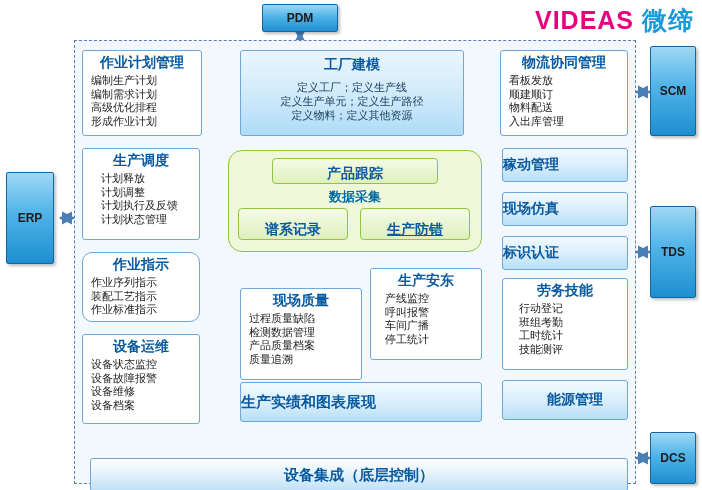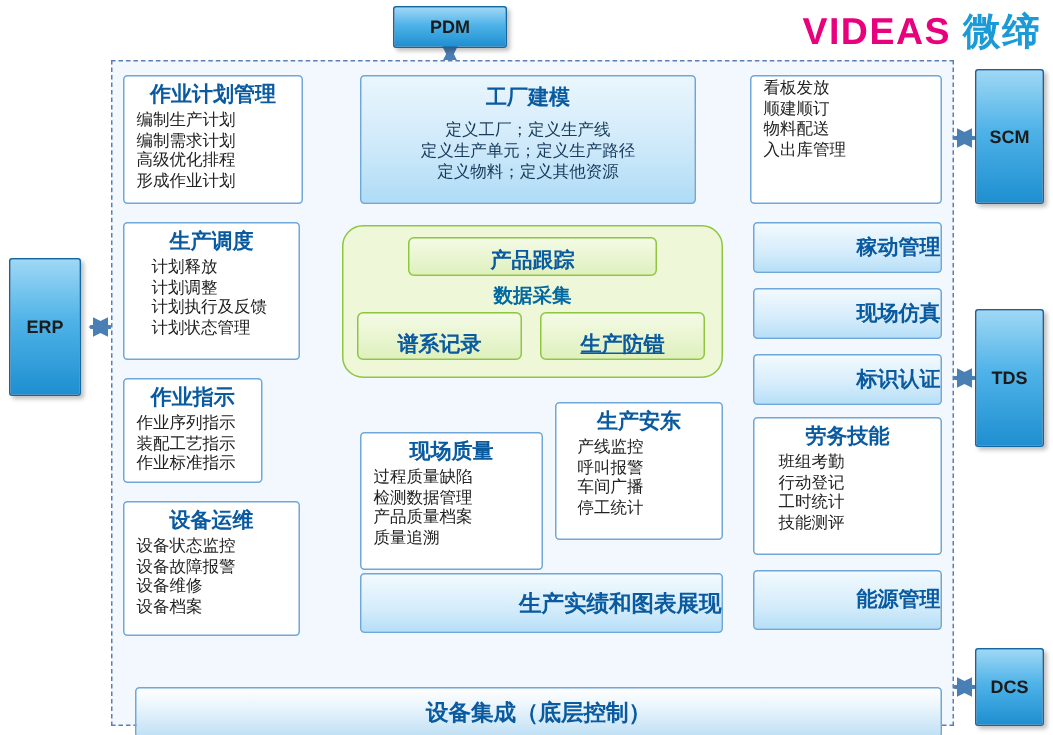--- a/index.html
+++ b/index.html
@@ -26,21 +26,21 @@
   .card .title{color:#0a5aa0;font-weight:bold;text-align:center;font-size:14px;padding-top:3px;}
   .card .lines{color:#222;font-size:11px;line-height:13.5px;padding:2px 6px 2px 8px;}
   .card .lines div{white-space:nowrap;}
 
   .bluegrad{background:linear-gradient(180deg,#eaf6fd 0%,#cfe9fa 55%,#aedcf6 100%);
             border:1px solid #6fa8d8;border-radius:3px;}
   .bluegrad .title{color:#0a5aa0;font-weight:bold;text-align:center;font-size:14px;}
   .bluegrad .lines{color:#163a5a;font-size:11px;line-height:14px;text-align:center;}
 
   .plainblue{background:linear-gradient(180deg,#f2fafe 0%,#d5ecfb 60%,#b6dff7 100%);
-             border:1px solid #6fa8d8;border-radius:3px;display:flex;align-items:center;justify-content:flex-end;
+             border:1px solid #6fa8d8;border-radius:3px;display:flex;align-items:center;justify-content:flex-start;
              color:#0a5aa0;font-weight:bold;font-size:14px;}
 
   
   .greenpanel{background:#eef7d8;border:1px solid #8ec63f;border-radius:14px;}
   .greenbox{background:linear-gradient(180deg,#f4fbe6 0%,#dff0bd 100%);
             border:1px solid #8ec63f;border-radius:4px;display:flex;align-items:flex-end;justify-content:center;
             color:#0a5aa0;font-weight:bold;font-size:14px;}
   .dataacq{color:#0369a1;font-weight:bold;font-size:13px;text-align:center;}
 
   
@@ -142,20 +142,21 @@
   <div class="abs bluegrad" style="left:240px;top:50px;width:224px;height:86px;">
     <div class="title" style="padding-top:5px;">工厂建模</div>
     <div class="lines" style="padding-top:6px;">
       <div>定义工厂；定义生产线</div>
       <div>定义生产单元；定义生产路径</div>
       <div>定义物料；定义其他资源</div>
     </div>
   </div>
 
   <div class="abs card" style="left:500px;top:50px;width:128px;height:86px;">
+    <div class="title">物流协同管理</div>
     <div class="lines">
       <div>看板发放</div>
       <div>顺建顺订</div>
       <div>物料配送</div>
       <div>入出库管理</div>
     </div>
   </div>
 
   <div class="abs card" style="left:82px;top:148px;width:118px;height:92px;">
     <div class="title">生产调度</div>
@@ -184,21 +185,21 @@
   <div class="abs plainblue" style="left:502px;top:148px;width:126px;height:34px;">
     <span>稼动管理</span>
   </div>
   <div class="abs plainblue" style="left:502px;top:192px;width:126px;height:34px;">
     <span>现场仿真</span>
   </div>
   <div class="abs plainblue" style="left:502px;top:236px;width:126px;height:34px;">
     <span>标识认证</span>
   </div>
 
-  <div class="abs card" style="left:82px;top:252px;width:93px;height:70px;">
+  <div class="abs card" style="left:82px;top:252px;width:118px;height:70px;border-radius:10px;">
     <div class="title">作业指示</div>
     <div class="lines">
       <div>作业序列指示</div>
       <div>装配工艺指示</div>
       <div>作业标准指示</div>
     </div>
   </div>
 
   <div class="abs card" style="left:82px;top:334px;width:118px;height:90px;">
     <div class="title">设备运维</div>
@@ -226,22 +227,22 @@
       <div>产线监控</div>
       <div>呼叫报警</div>
       <div>车间广播</div>
       <div>停工统计</div>
     </div>
   </div>
 
   <div class="abs card" style="left:502px;top:278px;width:126px;height:92px;">
     <div class="title">劳务技能</div>
     <div class="lines" style="padding-left:16px;">
+      <div>行动登记</div>
       <div>班组考勤</div>
-      <div>行动登记</div>
       <div>工时统计</div>
       <div>技能测评</div>
     </div>
   </div>
 
   <div class="abs plainblue" style="left:502px;top:380px;width:126px;height:40px;padding-left:44px;">
     <span>能源管理</span>
   </div>
 
   <div class="abs plainblue" style="left:240px;top:382px;width:242px;height:40px;font-size:15px;">

